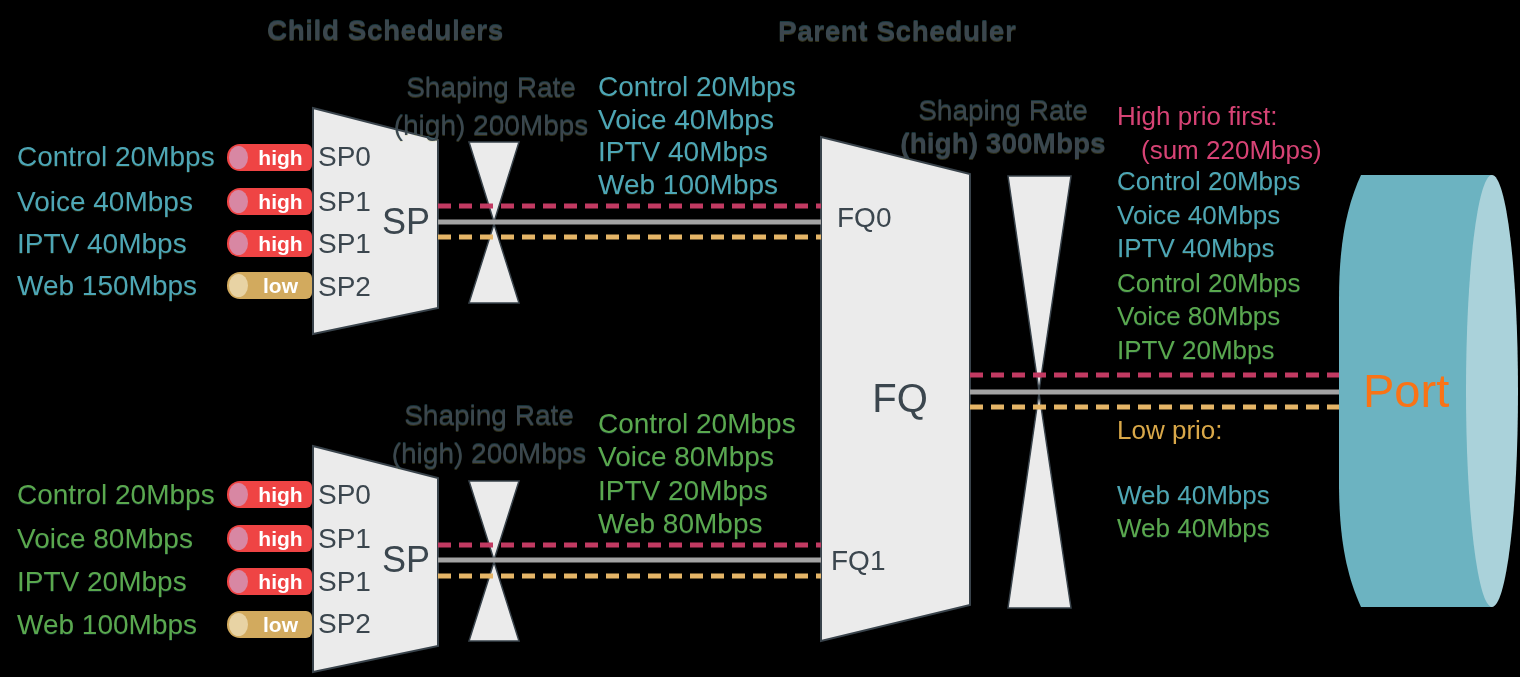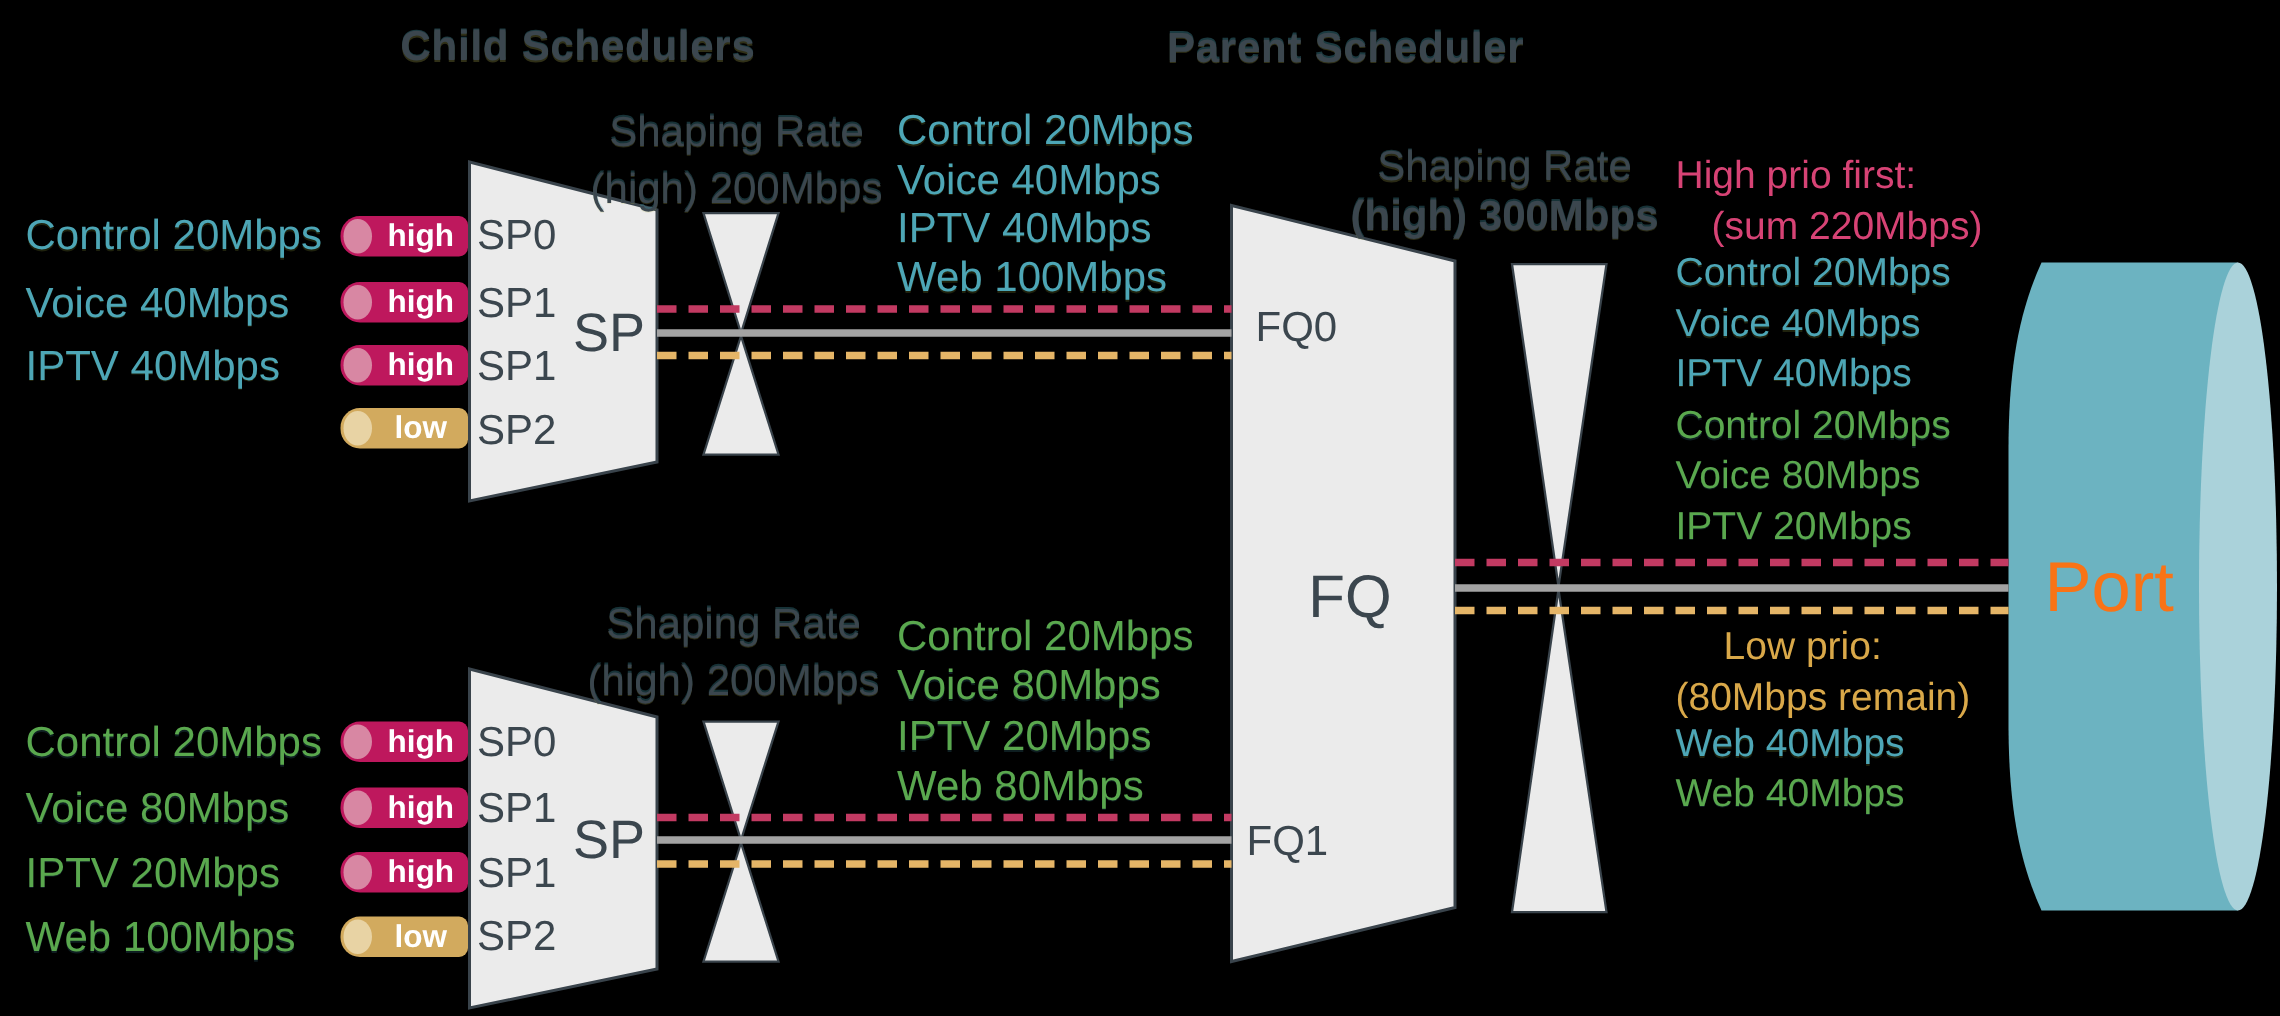--- a/index.html
+++ b/index.html
@@ -14,21 +14,21 @@
        text-shadow:0 -1px 0 rgba(77,166,182,.35),0 1px 0 rgba(190,190,90,.25);}
   .shade{color:#3b464e;text-shadow:0 -1px 0 rgba(77,166,182,.30),0 1px 0 rgba(190,190,90,.22);}
   .teal{color:#4da6b6;text-shadow:0 1px 0 rgba(170,190,70,.18);}
   .green{color:#5aa84e;text-shadow:0 1px 0 rgba(77,166,182,.18);}
   .crimson{color:#d74375;}
   .orange{color:#d9a849;}
   .dark{color:#3b464e;}
   .ctr{text-align:center;}
   .bigletter{font-size:36px;line-height:36px;color:#3b464e;text-align:center;}
   .pill{position:absolute;width:85px;height:27px;border-radius:13px 6px 6px 13px;}
-  .pill-high{background:#be185d;}
+  .pill-high{background:#ef4444;}
   .pill-low{background:#d2aa5e;}
   .pill .cap{position:absolute;left:2px;top:2px;width:19px;height:23px;border-radius:50%;}
   .pill-high .cap{background:#d887a3;}
   .pill-low .cap{background:#e8d3a4;}
   .pill .ptxt{position:absolute;left:22px;right:0;top:0;height:27px;line-height:27px;
               text-align:center;color:#fff;font-weight:700;font-size:21px;}
   svg{position:absolute;left:0;top:0;}
 </style>
 </head>
 <body>
@@ -76,20 +76,21 @@
 
   <div class="abs lbl shade ctr" style="left:329px;top:402px;width:320px;">Shaping Rate</div>
   <div class="abs lbl shade ctr" style="left:329px;top:440px;width:320px;">(high) 200Mbps</div>
 
   <div class="abs lbl shade ctr" style="left:843px;top:97px;width:320px;">Shaping Rate</div>
   <div class="abs lbl shade ctr" style="left:843px;top:130px;width:320px;font-weight:bold;">(high) 300Mbps</div>
 
   <div class="abs lbl teal" style="left:17px;top:143px;">Control 20Mbps</div>
   <div class="abs lbl teal" style="left:17px;top:188px;">Voice 40Mbps</div>
   <div class="abs lbl teal" style="left:17px;top:230px;">IPTV 40Mbps</div>
+  <div class="abs lbl teal" style="left:17px;top:272px;">Web 150Mbps</div>
 
   <div class="pill pill-high" style="left:227px;top:144px;">
     <div class="cap"></div>
     <span class="ptxt">high</span>
   </div>
   <div class="pill pill-high" style="left:227px;top:188px;">
     <div class="cap"></div>
     <span class="ptxt">high</span>
   </div>
   <div class="pill pill-high" style="left:227px;top:230px;">
@@ -153,20 +154,19 @@
 
   <div class="abs sm crimson" style="left:1117px;top:103px;">High prio first:</div>
   <div class="abs sm crimson" style="left:1117px;top:137px;margin-left:24px;">(sum 220Mbps)</div>
   <div class="abs sm teal" style="left:1117px;top:168px;">Control 20Mbps</div>
   <div class="abs sm teal" style="left:1117px;top:202px;">Voice 40Mbps</div>
   <div class="abs sm teal" style="left:1117px;top:235px;">IPTV 40Mbps</div>
   <div class="abs sm green" style="left:1117px;top:270px;">Control 20Mbps</div>
   <div class="abs sm green" style="left:1117px;top:303px;">Voice 80Mbps</div>
   <div class="abs sm green" style="left:1117px;top:337px;">IPTV 20Mbps</div>
 
-  <div class="abs sm orange" style="left:1117px;top:417px;margin-left:32px;">Low prio:</div>
-  <div class="abs sm orange" style="left:1117px;top:451px;">(80Mbps remain)</div>
+  <div class="abs sm orange" style="left:1117px;top:417px;">Low prio:</div>
   <div class="abs sm teal" style="left:1117px;top:482px;">Web 40Mbps</div>
   <div class="abs sm green" style="left:1117px;top:515px;">Web 40Mbps</div>
 
   <div class="abs ctr" style="left:1363px;top:372px;width:76px;font-size:47px;line-height:38px;color:#f97316;">Port</div>
 
 </div>
 
 </body></html>

